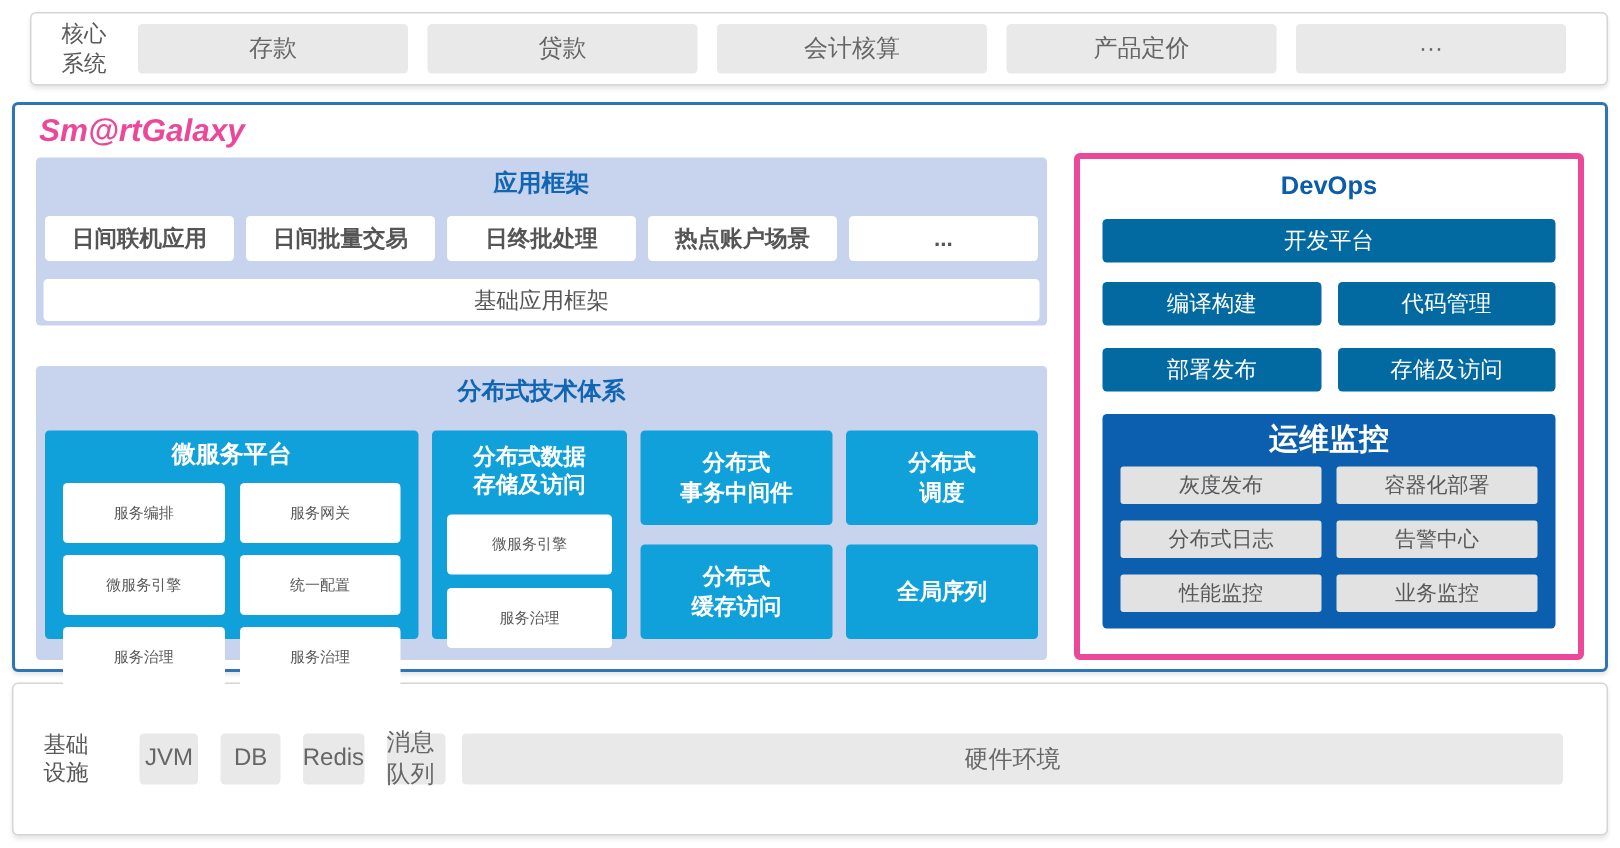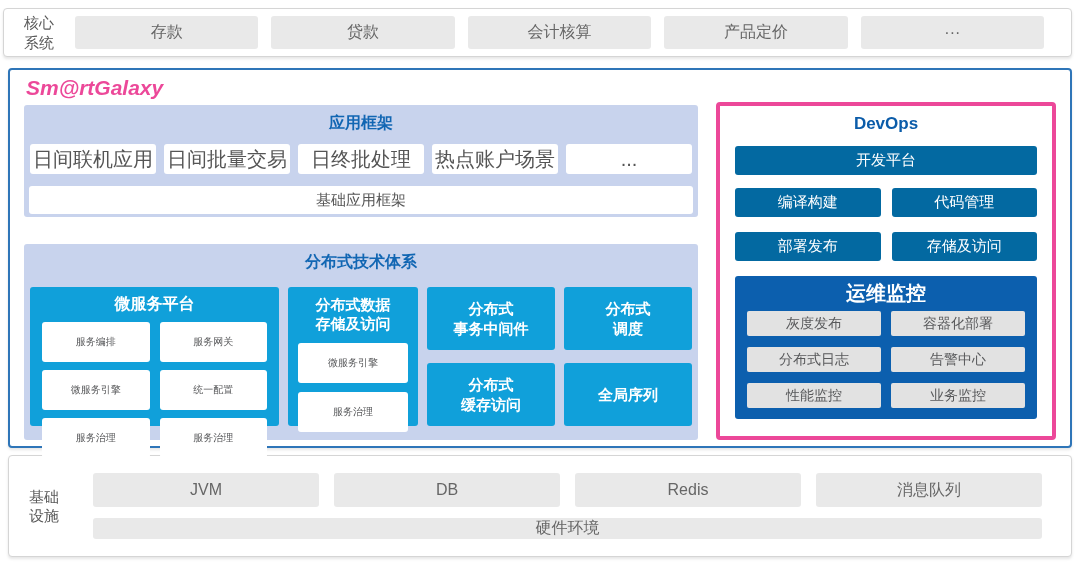--- a/index.html
+++ b/index.html
@@ -5,37 +5,37 @@
   * { box-sizing: border-box; margin: 0; padding: 0; }
   html, body { width: 1080px; height: 565px; }
   body { font-family: "Liberation Sans", sans-serif; background: #ffffff; }
 
   .bar {
     background: #fff;
     border: 1px solid #d5d5d5;
     border-radius: 4px;
     box-shadow: 0 2px 3px rgba(0,0,0,0.10);
   }
-  .top-bar { margin: 8px 8px 0 3px; height: 49px; display: flex; align-items: center; padding: 0 27px 0 20px; }
+  .top-bar { margin: 8px 8px 0 20px; height: 49px; display: flex; align-items: center; padding: 0 27px 0 20px; }
   .side-label { width: 38px; flex: none; font-size: 15px; color: #595959; line-height: 1.3; white-space: pre-line; margin-right: 13px; }
   .top-items { flex: 1; display: flex; gap: 13px; }
   .gray-box { flex: 1; height: 33px; background: #e9e9e9; border-radius: 3px; display: flex; align-items: center; justify-content: center; font-size: 16px; color: #666; }
 
   .galaxy { margin: 11px 8px 0 8px; height: 380px; background: #fff; border: 2px solid #2e75b8; border-radius: 4px; box-shadow: 0 2px 3px rgba(0,0,0,0.10); padding: 6px 14px 10px 14px; }
   .galaxy-title { color: #ec4899; font-weight: bold; font-size: 21px; line-height: 24px; padding-left: 2px; font-style: italic; }
   .galaxy-body { display: flex; gap: 18px; margin-top: 2px; align-items: stretch; }
   .left-col { flex: 1; padding-top: 3px; }
 
   .panel { background: #c8d3ed; border-radius: 3px; }
   .panel-title { text-align: center; color: #1166b3; font-weight: bold; font-size: 16px; line-height: 20px; }
 
   .app-panel { height: 112px; padding: 8px 5px 0 5px; }
   .app-items { display: flex; gap: 8px; margin-top: 11px; padding: 0 1px; }
   .white-box { background: #fff; border-radius: 3px; display: flex; align-items: center; justify-content: center; color: #555; }
-  .app-items .white-box { flex: 1; height: 30px; font-size: 20px; }
+  .app-items .white-box { flex: 1; height: 30px; font-size: 15px; font-weight: bold; }
   .app-base { margin-top: 12px; height: 28px; font-size: 15px; }
 
   .dist-panel { margin-top: 27px; height: 196px; padding: 8px 6px 0 6px; }
   .dist-grid { display: grid; grid-template-columns: 249px 130px 1fr 1fr; grid-template-rows: 63px 63px; gap: 13px 9px; margin-top: 15px; }
   .blue-box { background: #10a0da; border-radius: 3px; color: #fff; }
   .blue-cell { display: flex; align-items: center; justify-content: center; text-align: center; font-weight: bold; font-size: 15px; line-height: 20px; white-space: pre-line; }
   .micro { grid-row: 1 / 3; padding: 6px 12px 0 12px; }
   .micro-title { text-align: center; color: #fff; font-weight: bold; font-size: 16px; line-height: 22px; }
   .micro-grid { display: grid; grid-template-columns: 1fr 1fr; gap: 8px 10px; margin-top: 7px; }
   .micro-grid .white-box, .storage-items .white-box { height: 40px; font-size: 10px; color: #58595b; }
@@ -47,21 +47,21 @@
   .devops-title { text-align: center; color: #0b5ca9; font-weight: bold; font-size: 17px; line-height: 24px; }
   .dark-btn { background: #0369a1; border-radius: 3px; color: #fff; font-size: 15px; height: 29px; display: flex; align-items: center; justify-content: center; }
   .devops-platform { margin-top: 10px; }
   .devops-grid { display: grid; grid-template-columns: 1fr 1fr; gap: 15px 11px; margin-top: 13px; }
   .monitor { margin-top: 15px; background: #0c5fae; border-radius: 3px; padding: 6px 12px 11px 12px; }
   .monitor-title { text-align: center; color: #fff; font-weight: bold; font-size: 20px; line-height: 22px; }
   .monitor-grid { display: grid; grid-template-columns: 1fr 1fr; gap: 11px 10px; margin-top: 7px; }
   .gray-cell { height: 25px; background: #e2e2e2; border-radius: 2px; display: flex; align-items: center; justify-content: center; font-size: 14px; color: #58595b; }
 
   .bottom-bar { margin: 7px 8px 0 8px; height: 102px; display: flex; align-items: center; padding: 0 29px 0 20px; }
-  .bottom-content { flex: 1; margin-left: 13px; display: flex; flex-direction: column; justify-content: center; gap: 11px; }
+  .bottom-content { flex: 1; margin-left: 13px; display: flex; flex-direction: row; justify-content: center; gap: 11px; }
   .bottom-row { display: flex; gap: 15px; }
   .bottom-row .gray-box, .bottom-full { height: 34px; }
   .bottom-full { font-size: 16px; }
 </style>
 </head>
 <body>
 
 <div class="bar top-bar">
   <div class="side-label">核心
 系统</div>

